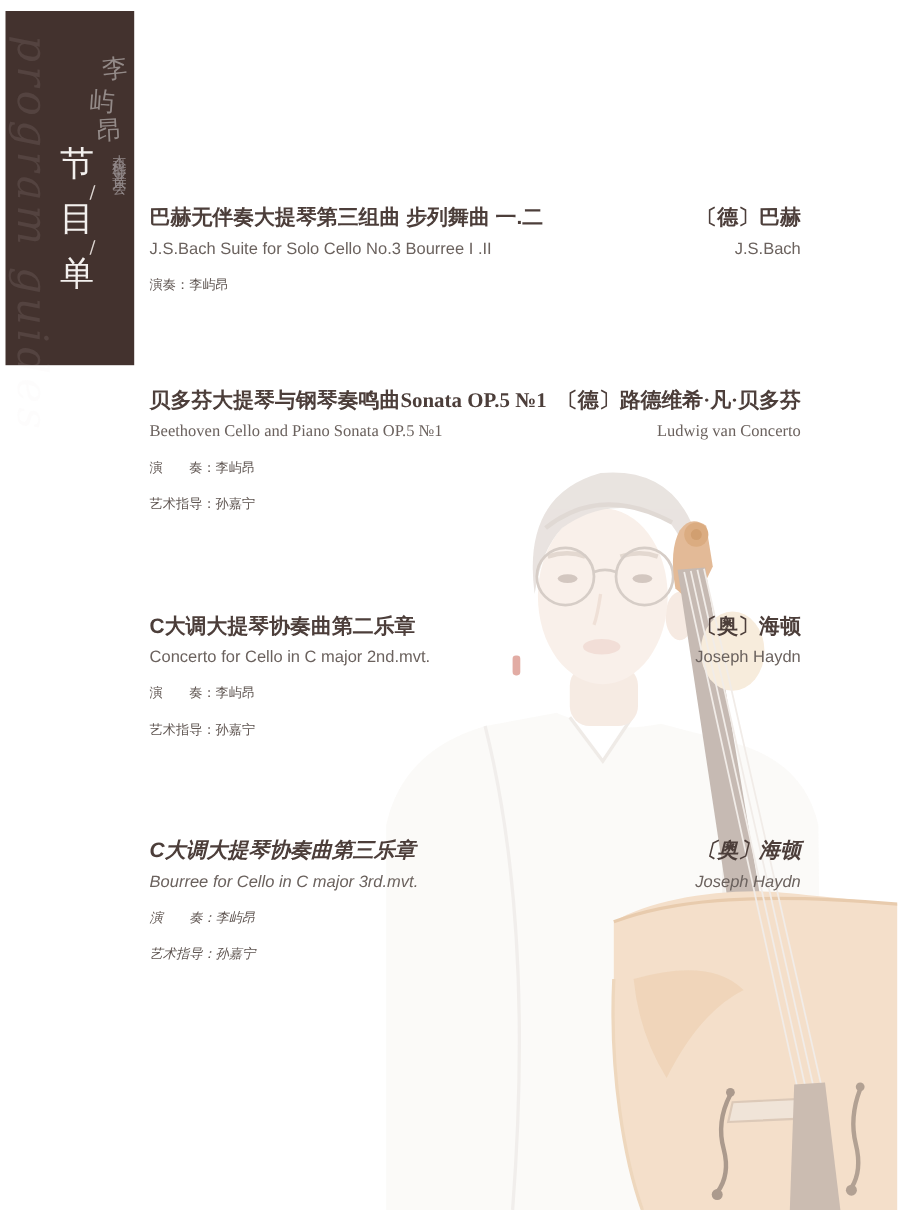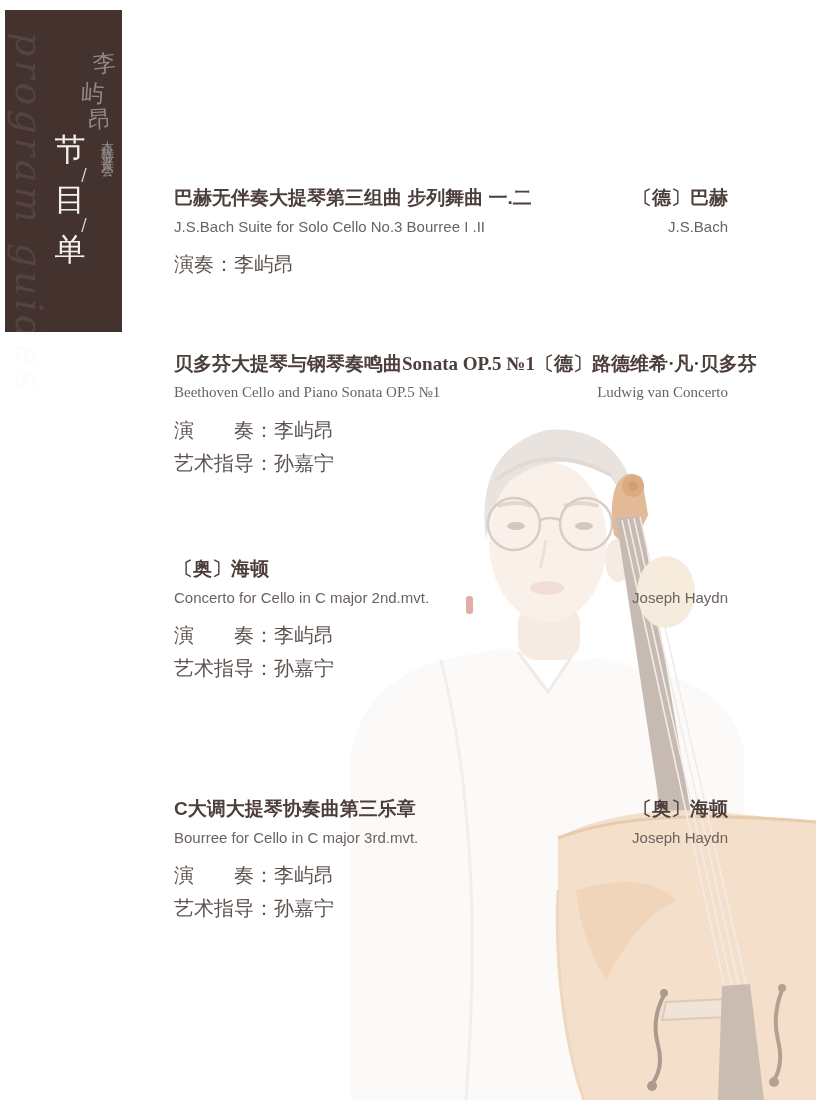--- a/index.html
+++ b/index.html
@@ -51,30 +51,30 @@
     color:#f3f0ee;
   }
   .tchar { display:block; font-size:31px; line-height:33px; }
   .tsep  { display:block; font-size:16px; line-height:17px; margin-left:28px; color:#ded7d3; }
 
   
   .item { position:absolute; left:136px; width:592px; z-index:2; }
   .item-0 { top:185px; }
   .item-1 { top:351px;font-family:Liberation Serif, serif; }
   .item-2 { top:556px; }
-  .item-3 { top:796px; }
+  .item-3 { top:760px;font-style:italic; }
   .prow {
     display:flex; justify-content:space-between; align-items:baseline;
-    height:20px; margin-bottom:13px; white-space:nowrap;margin-left:38px;
+    height:20px; margin-bottom:13px; white-space:nowrap;
   }
   .t-cn, .c-cn { font-weight:bold; font-size:19px; color:#4c3e3a; }
   .c-cn { text-align:center; }
   .t-en, .c-en { font-size:15px; color:#6b625e; }
   .c-en { }
-  .t-credit { font-size:20px; color:#5d534f; }
+  .t-credit { font-size:12px; color:#5d534f; }
 </style>
 </head>
 <body>
 
 <div class="photo">
   <svg width="470" height="680" viewBox="0 0 470 680">
     <g opacity="0.9">
 
       <path d="M 5,680 L 5,330 Q 20,262 95,240 L 160,228 Q 205,248 255,238 L 320,255 Q 385,272 398,330 L 402,680 Z" fill="#fbfaf8"></path>
       <path d="M 95,240 Q 140,420 120,680" stroke="#f0edea" fill="none" stroke-width="3"></path>
@@ -179,20 +179,21 @@
   <div class="prow">
     <span class="t-credit"><span>演　　奏：</span><span>李屿昂</span></span>
   </div>
   <div class="prow">
     <span class="t-credit"><span>艺术指导：</span><span>孙嘉宁</span></span>
   </div>
 </div>
 
 <div class="item item-2">
   <div class="prow">
+    <span class="t-cn">C大调大提琴协奏曲第二乐章</span>
     <span class="c-cn">〔奥〕海顿</span>
   </div>
   <div class="prow">
     <span class="t-en">Concerto for Cello in C major 2nd.mvt.</span>
     <span class="c-en">Joseph Haydn</span>
   </div>
   <div class="prow">
     <span class="t-credit"><span>演　　奏：</span><span>李屿昂</span></span>
   </div>
   <div class="prow">

